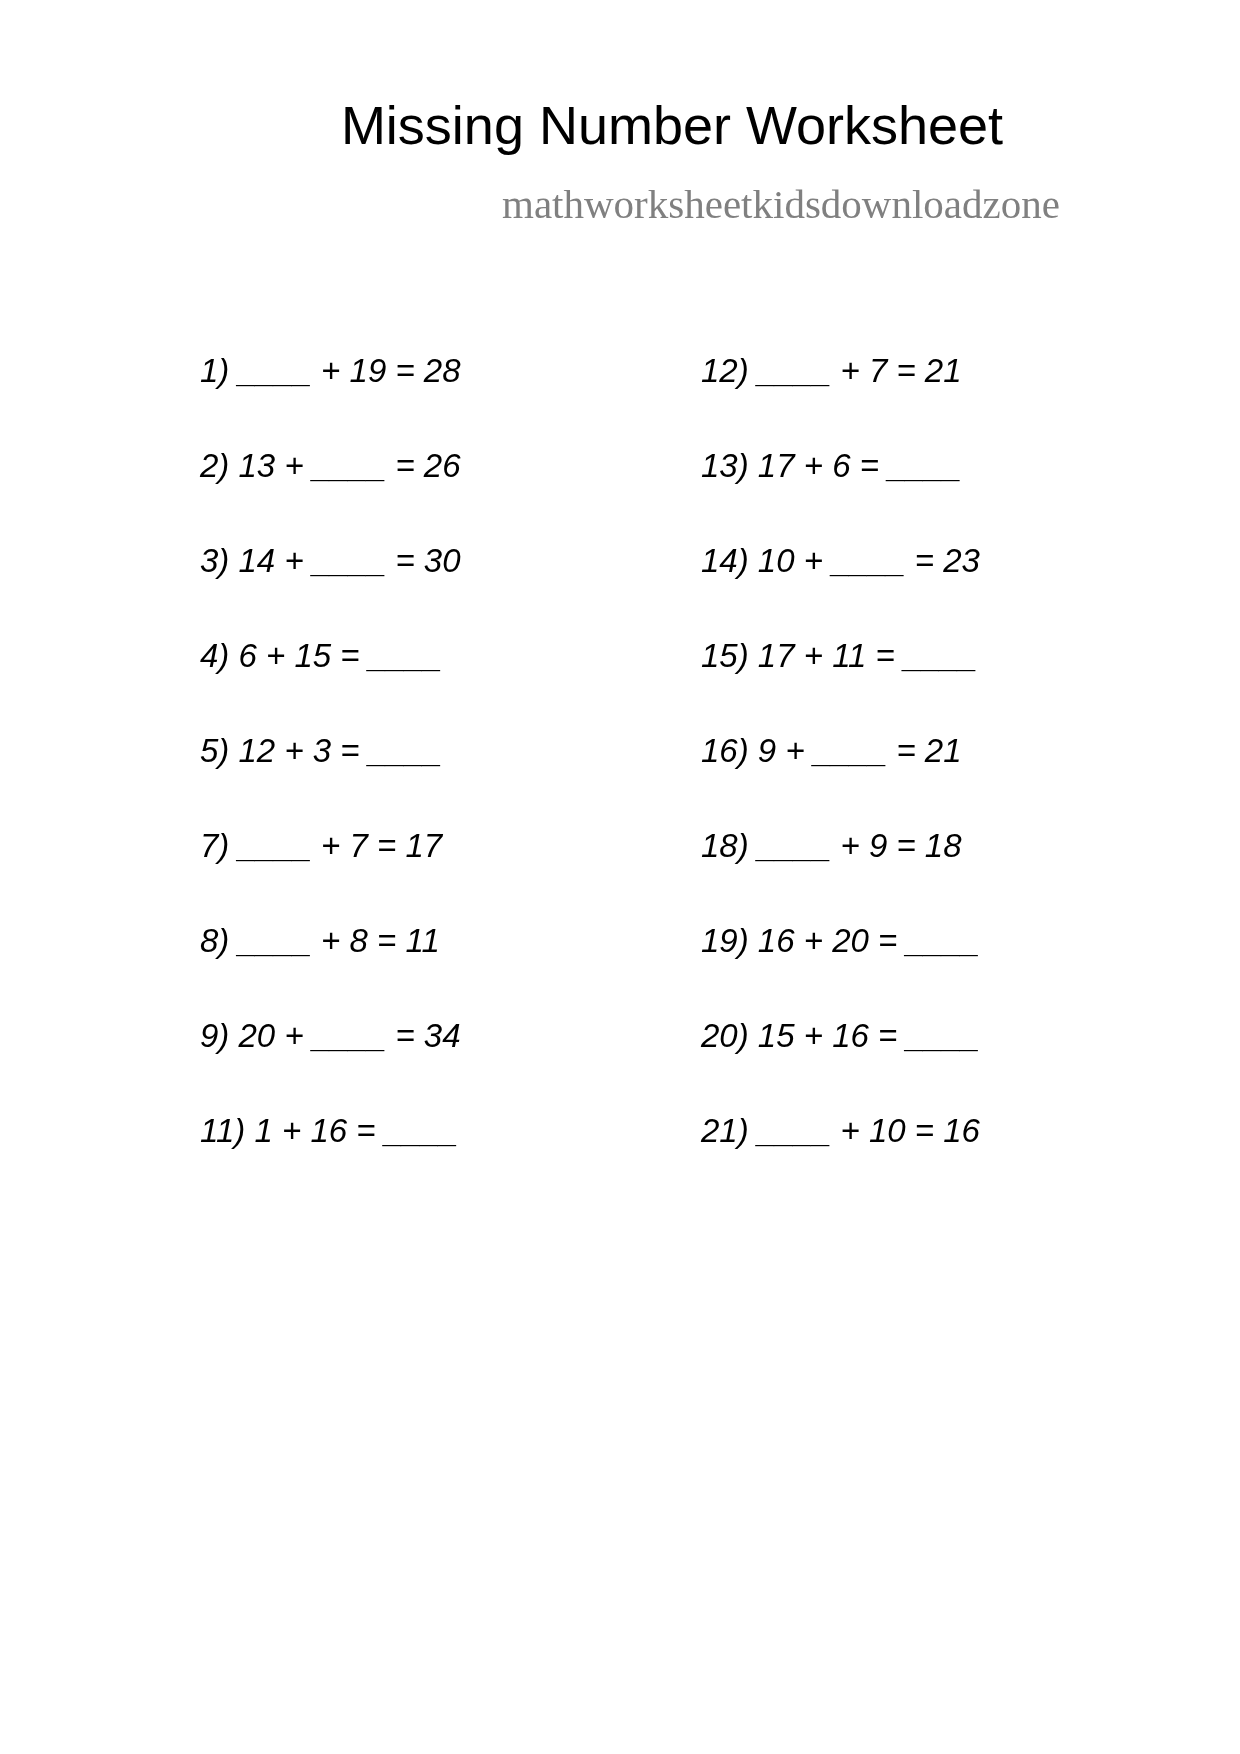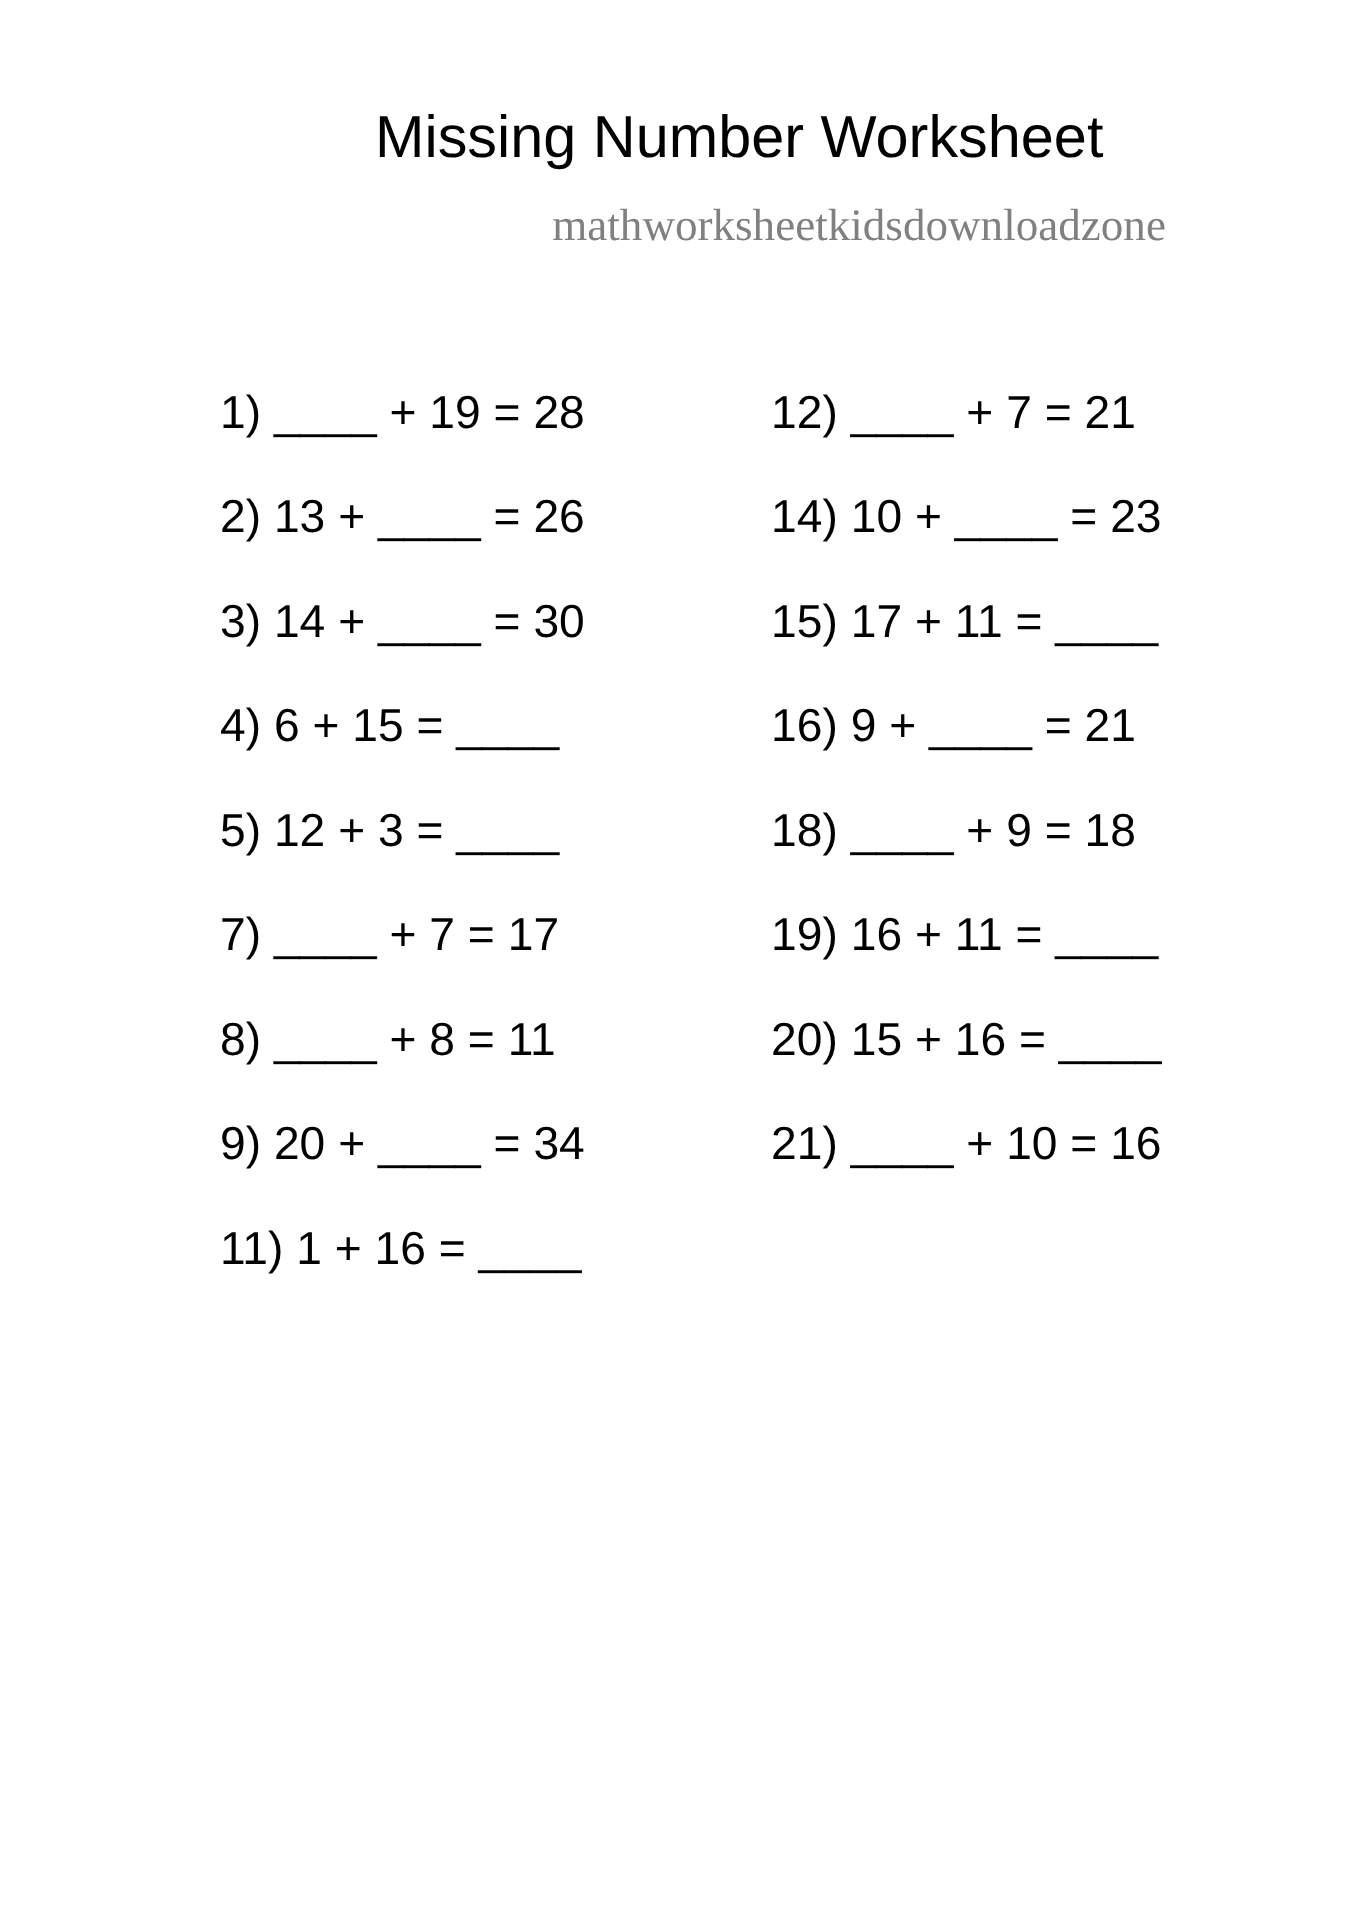--- a/index.html
+++ b/index.html
@@ -31,23 +31,24 @@
       font-family: Liberation Serif, serif;
     }
     .col {
       position: absolute;
       top: 354px;
     }
     .col.left { left: 200px; }
     .col.right { left: 701px; }
     .problem {
       height: 95px;
-      font-size: 42px;
+      font-size: 33px;
       line-height: 1;
       white-space: pre;
+      font-style: italic;
     }
   </style>
 </head>
 <body>
 
 <div class="title">Missing Number Worksheet</div>
 <div class="subtitle">mathworksheetkidsdownloadzone</div>
 
 <div class="col left">
   <div class="problem">1) ____ + 19 = 28</div>
@@ -56,20 +57,21 @@
   <div class="problem">4) 6 + 15 = ____</div>
   <div class="problem">5) 12 + 3 = ____</div>
   <div class="problem">7) ____ + 7 = 17</div>
   <div class="problem">8) ____ + 8 = 11</div>
   <div class="problem">9) 20 + ____ = 34</div>
   <div class="problem">11) 1 + 16 = ____</div>
 </div>
 
 <div class="col right">
   <div class="problem">12) ____ + 7 = 21</div>
+  <div class="problem">13) 17 + 6 = ____</div>
   <div class="problem">14) 10 + ____ = 23</div>
   <div class="problem">15) 17 + 11 = ____</div>
   <div class="problem">16) 9 + ____ = 21</div>
   <div class="problem">18) ____ + 9 = 18</div>
-  <div class="problem">19) 16 + 11 = ____</div>
+  <div class="problem">19) 16 + 20 = ____</div>
   <div class="problem">20) 15 + 16 = ____</div>
   <div class="problem">21) ____ + 10 = 16</div>
 </div>
 
 </body></html>

